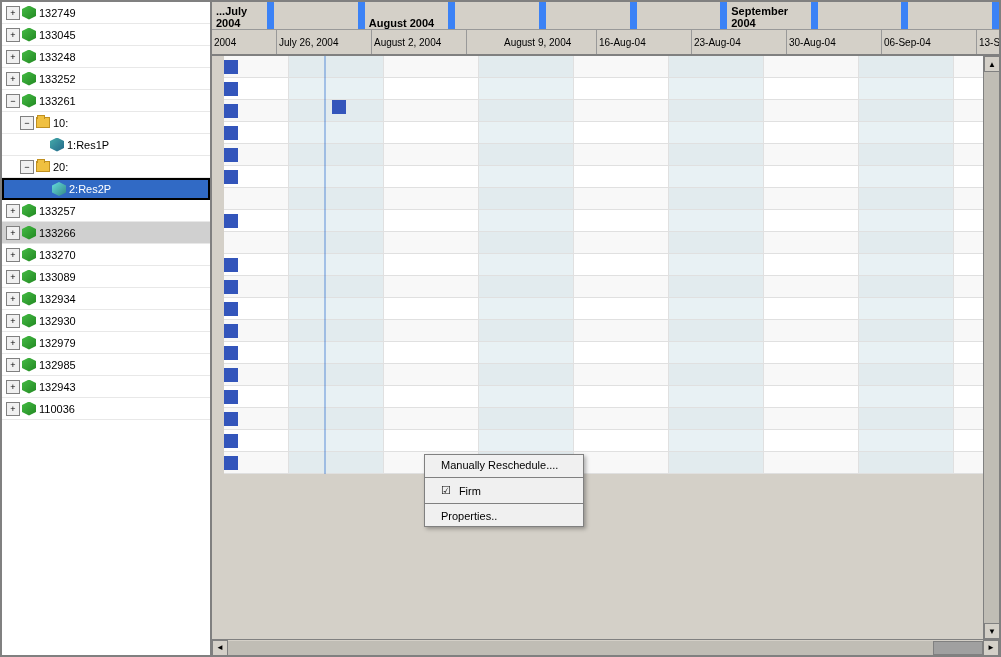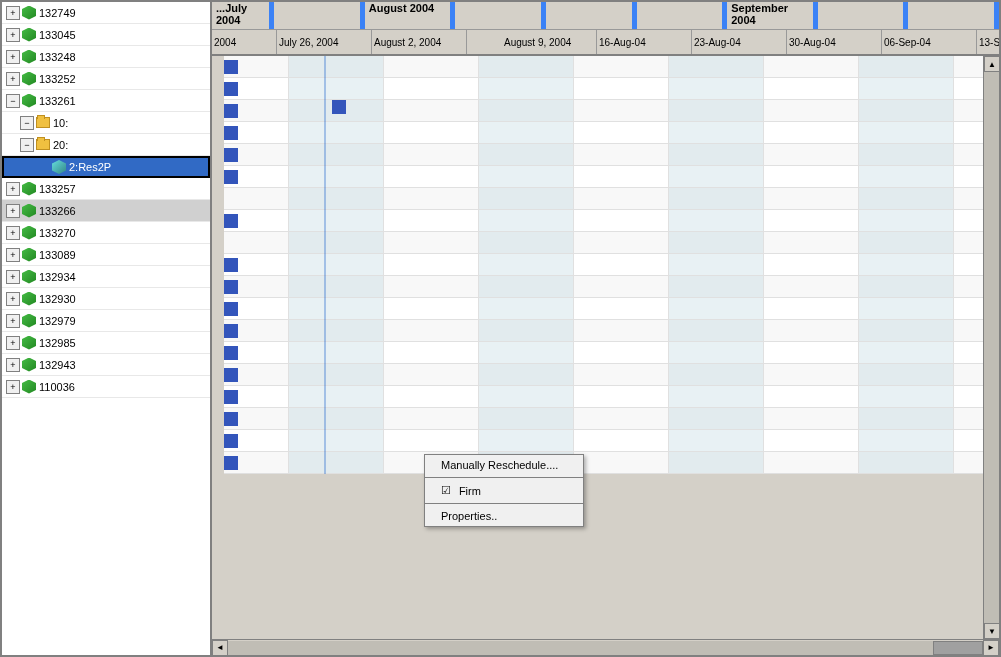--- a/index.html
+++ b/index.html
@@ -39,21 +39,21 @@
     .indent1 { padding-left: 18px; }
     .indent2 { padding-left: 32px; }
     
     .right-panel { flex: 1; display: flex; flex-direction: column; overflow: hidden; position: relative; }
     
     .gantt-header { display: flex; flex-direction: column; border-bottom: 2px solid #808080; background: #d4d0c8; }
     
     .gantt-header-top { display: flex; height: 28px; border-bottom: 1px solid #999; }
     .gantt-header-bottom { display: flex; height: 24px; }
     
-    .month-cell { border-right: 5px solid #3b82f6; display: flex; align-items: flex-start; padding-left: 4px; font-weight: bold; font-size: 11px; background: #d4d0c8; overflow: hidden; }
+    .month-cell { border-right: 7px solid #3b82f6; display: flex; align-items: flex-end; padding-left: 4px; font-weight: bold; font-size: 11px; background: #d4d0c8; overflow: hidden; }
     
     .week-cell { border-right: 1px solid #999; display: flex; align-items: center; padding-left: 2px; font-size: 10px; background: #d4d0c8; overflow: hidden; flex-shrink: 0; }
     
     .gantt-body { flex: 1; overflow: auto; position: relative; }
     
     .gantt-row { height: 22px; border-bottom: 1px solid #e0e0e0; display: flex; }
     .gantt-row:nth-child(odd) { background: #f8f8f8; }
     .gantt-row:nth-child(even) { background: white; }
     
     .gantt-col { height: 100%; border-right: 1px solid #e0e0e0; flex-shrink: 0; }
@@ -112,20 +112,24 @@
           <div class="gem-icon gem-green"></div>
           <span>133261</span>
         </div>
 
         <div class="tree-item indent1">
           <div class="expand-btn">−</div>
           <div class="folder-icon"></div>
           <span>10:</span>
         </div>
 
+        <div class="tree-item indent2">
+          <div class="gem-icon gem-teal" style="margin-left:16px;"></div>
+          <span>1:Res1P</span>
+        </div>
 
         <div class="tree-item indent1">
           <div class="expand-btn">−</div>
           <div class="folder-icon"></div>
           <span>20:</span>
         </div>
 
         <div class="tree-item indent2 selected" style="border: 2px solid #000;">
           <div class="gem-icon gem-teal" style="margin-left:16px; background: linear-gradient(135deg,#66dddd,#338888);"></div>
           <span>2:Res2P</span>

